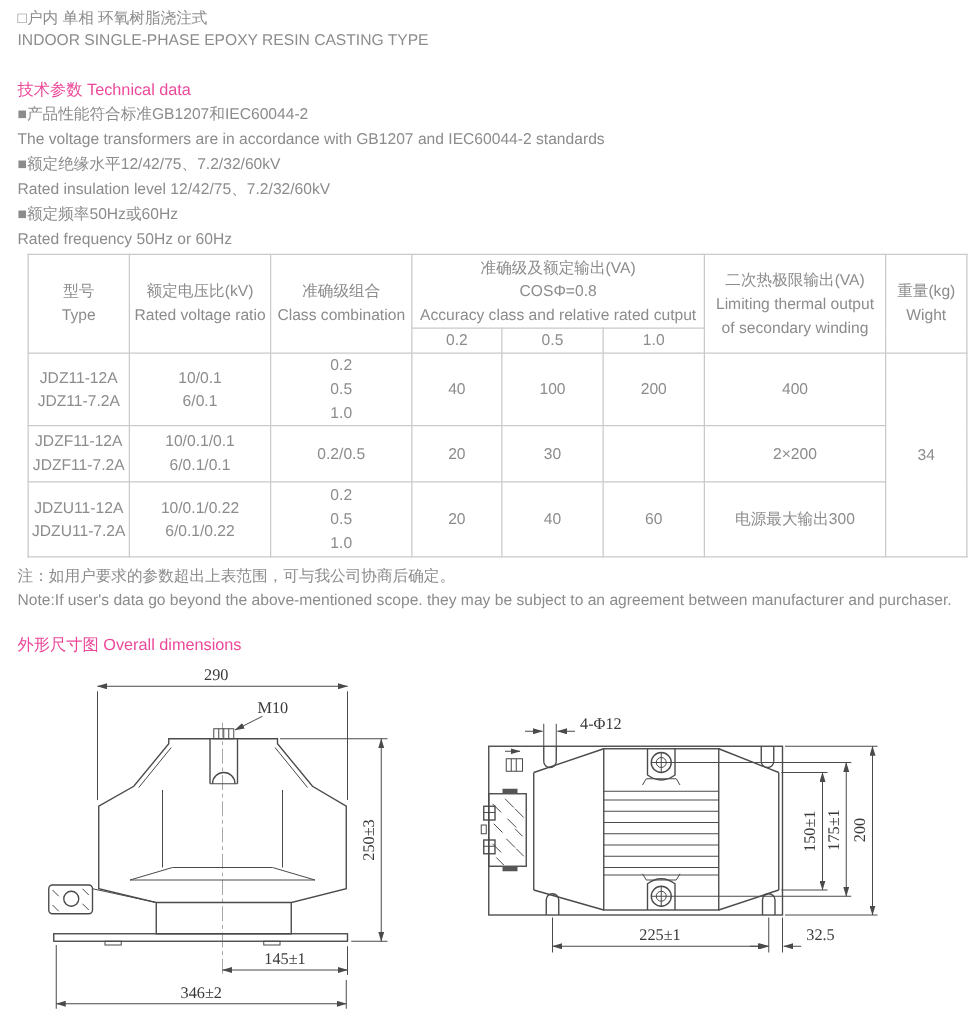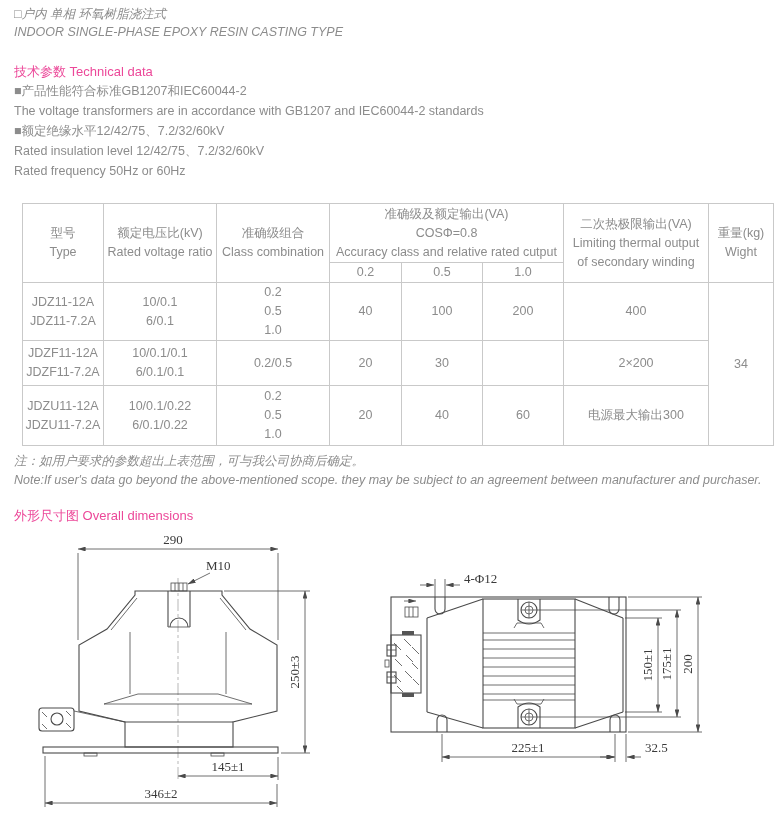--- a/index.html
+++ b/index.html
@@ -1,19 +1,19 @@
 <!DOCTYPE html>
 <html><head>
 <meta charset="utf-8">
 <style>
   html,body{margin:0;padding:0;background:#fff;}
   .page{position:relative;width:780px;height:824px;background:#ffffff;
         font-family:"Liberation Sans",sans-serif;color:#8c8c8c;overflow:hidden;}
   .abs{position:absolute;}
-  .t{font-size:12.5px;line-height:19px;white-space:nowrap;font-style:italic;}
+  .t{font-size:12.5px;line-height:19px;white-space:nowrap;}
   .heading{font-size:13px;font-weight:normal;color:#ec4899;}
   .speclist div{height:20px;line-height:20px;font-size:12.5px;white-space:nowrap;}
   table.spec-table{position:absolute;left:22px;top:203px;border-collapse:collapse;
         table-layout:fixed;font-size:12.5px;color:#8c8c8c;}
   table.spec-table td{border:1px solid #c9c9c9;text-align:center;vertical-align:middle;
         padding:0 2px;line-height:19px;overflow:hidden;}
   svg text{font-family:"Liberation Serif",serif;font-size:13px;fill:#3a3a3a;}
   .thin{stroke:#4a4a4a;stroke-width:0.8;fill:none;}
   .med{stroke:#4a4a4a;stroke-width:1.1;fill:none;}
   .cl{stroke:#999;stroke-width:0.7;stroke-dasharray:12 3 3 3;fill:none;}
@@ -26,20 +26,21 @@
   <div class="abs t" style="left:14px;top:5px;">□户内 单相 环氧树脂浇注式</div>
   <div class="abs t" style="left:14px;top:23px;text-align:right;">INDOOR SINGLE-PHASE EPOXY RESIN CASTING TYPE</div>
 
   <div class="abs heading" style="left:14px;top:63px;">技术参数 Technical data</div>
 
   <div class="abs speclist" style="left:14px;top:81px;">
     <div>■产品性能符合标准GB1207和IEC60044-2</div>
     <div>The voltage transformers are in accordance with GB1207 and IEC60044-2 standards</div>
     <div>■额定绝缘水平12/42/75、7.2/32/60kV</div>
     <div>Rated insulation level 12/42/75、7.2/32/60kV</div>
+    <div>■额定频率50Hz或60Hz</div>
     <div>Rated frequency 50Hz or 60Hz</div>
   </div>
 
   <table class="spec-table">
     <colgroup>
       <col style="width:81px">
         <col style="width:113px">
         <col style="width:113px">
       <col style="width:72px">
         <col style="width:81px">

